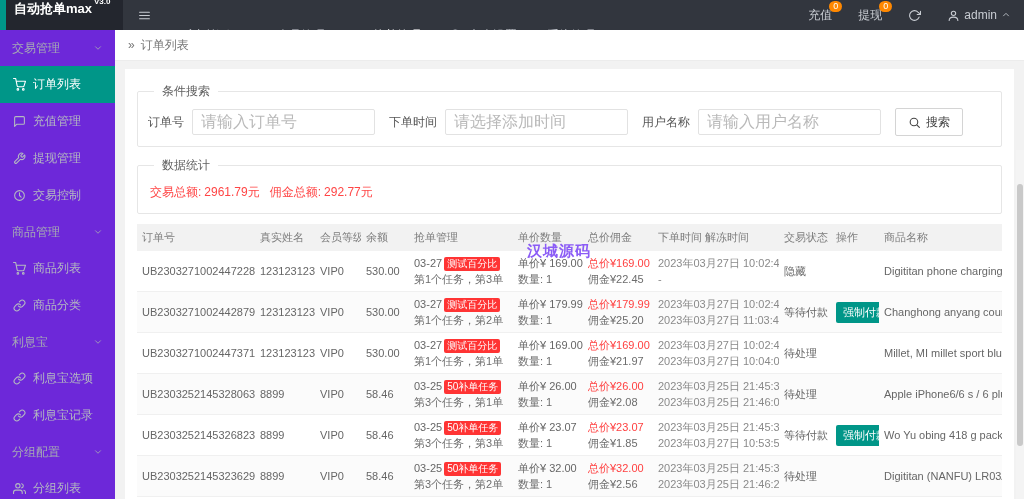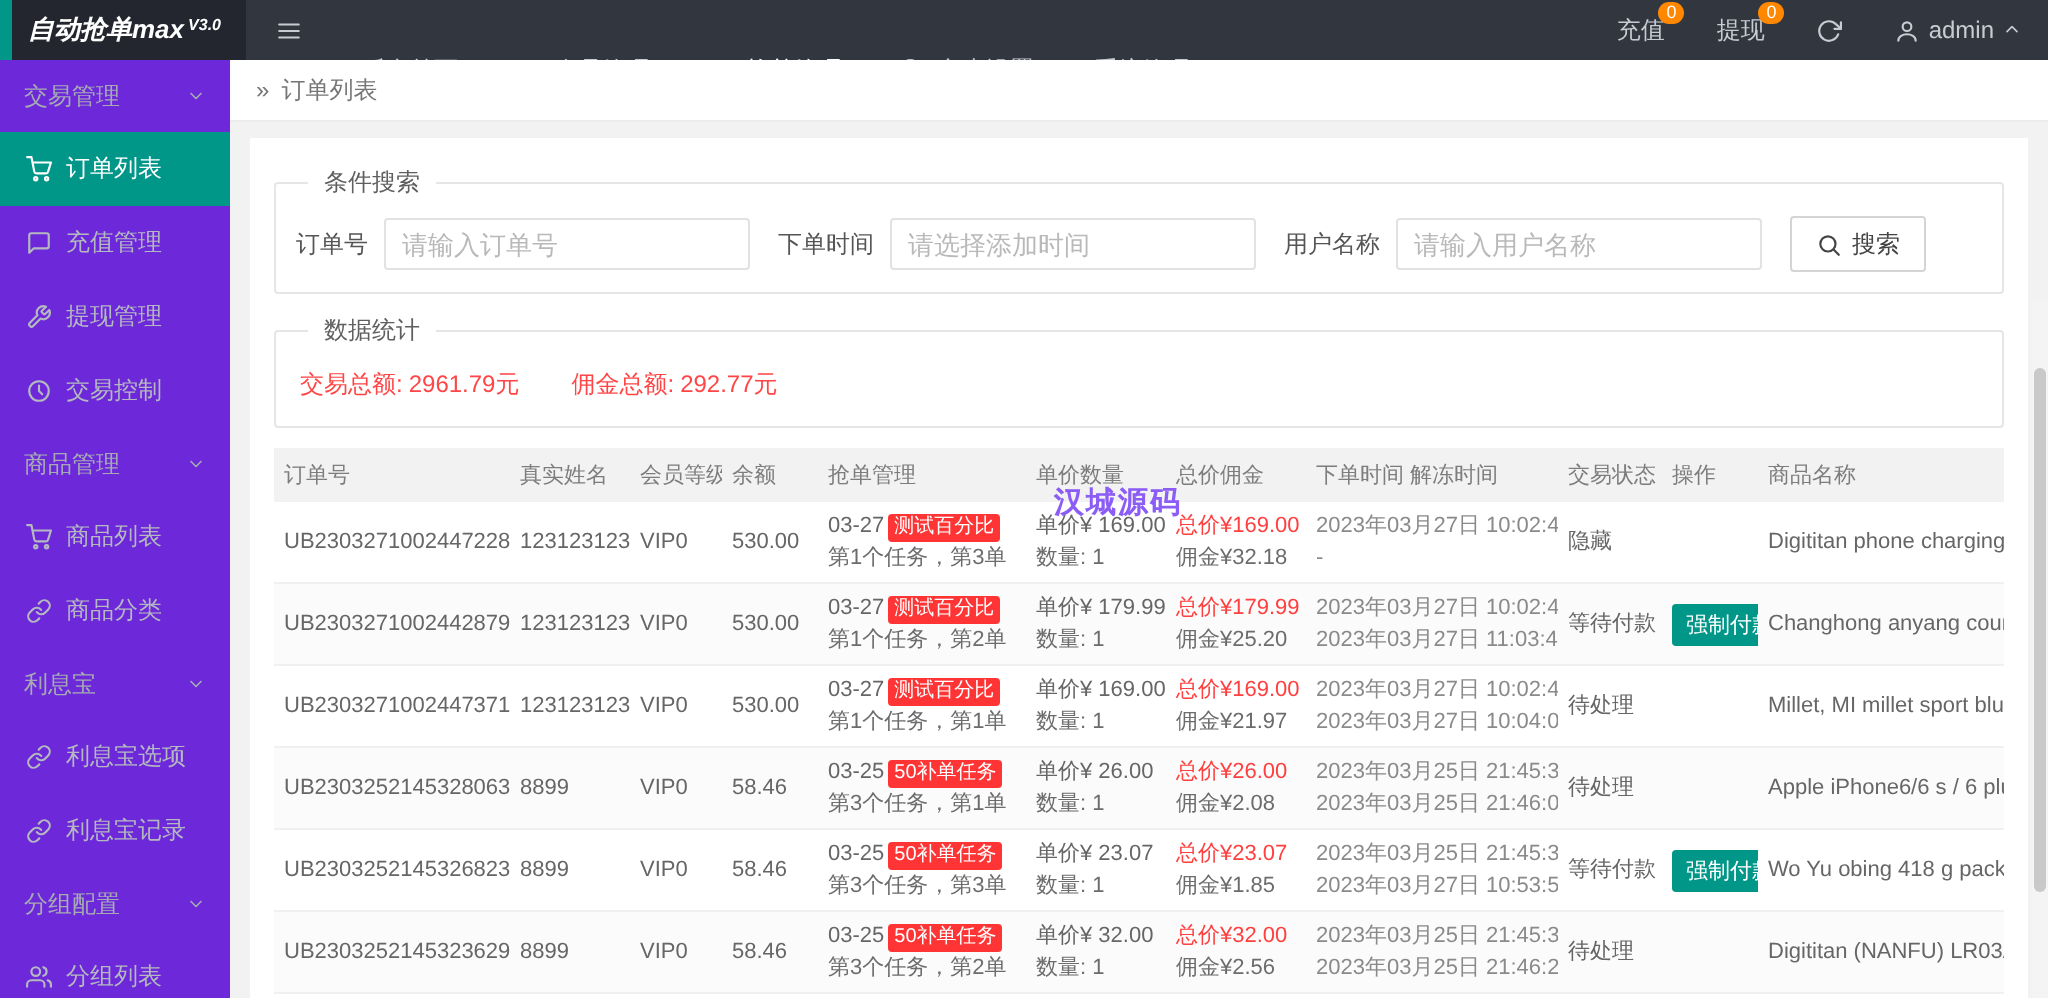--- a/index.html
+++ b/index.html
@@ -1,21 +1,21 @@
 <!DOCTYPE html>
 <html><head>
 <meta charset="utf-8">
 <style>
   html,body{margin:0;padding:0;width:1024px;height:499px;overflow:hidden;
     font-family:"Liberation Sans","DejaVu Sans",sans-serif;font-size:12px;background:#f2f2f2;}
   .app{width:1024px;height:499px;display:flex;flex-direction:column;}
   
   header{flex:0 0 30px;height:30px;background:#32363e;display:flex;align-items:stretch;color:#c8ccd2;}
-  .logo{flex:0 0 109px;background:#23262e;border-left:6px solid #009688;display:flex;align-items:center;
-    padding-left:8px;color:#fff;font-weight:bold;font-size:13px;white-space:nowrap;font-style:italic;}
+  .logo{flex:0 0 109px;background:#23262e;border-left:6px solid #009688;display:flex;
+    padding-left:8px;color:#fff;font-weight:bold;font-size:13px;white-space:nowrap;}
   .logo sup{font-size:8px;font-weight:bold;margin-left:2px;transform:translateY(-3px);}
   .nav{display:flex;align-items:stretch;margin-top:35px;}
   .nav-item{display:flex;align-items:center;gap:5px;padding:0 15px;cursor:pointer;white-space:nowrap;}
   .nav-item.active{background:#009688;color:#fff;}
   .hdr-right{margin-left:auto;display:flex;align-items:stretch;}
   .hr-item{display:flex;align-items:center;gap:4px;padding:0 13px;position:relative;cursor:pointer;white-space:nowrap;}
   .num-badge{position:absolute;top:1px;right:3px;background:#ff8800;color:#fff;font-size:9px;line-height:11px;
     min-width:7px;text-align:center;padding:0 3px;border-radius:7px;}
   .ic{display:inline-flex;align-items:center;}
   .ic svg{width:13px;height:13px;}
@@ -29,25 +29,25 @@
   .side-item.active{background:#009688;color:#fff;}
   main{flex:1;min-width:0;background:#f2f2f2;position:relative;overflow:hidden;}
   .breadcrumb{height:30px;background:#fff;border-bottom:1px solid #ececec;display:flex;align-items:center;
     gap:6px;padding-left:13px;color:#767676;}
   .card{margin:8px 10px 0 10px;background:#fff;padding:6px 12px 12px 12px;min-height:440px;}
   fieldset{border:1px solid #e6e6e6;border-radius:2px;margin:8px 0 10px 0;padding:8px 10px 10px 10px;}
   legend{padding:0 8px;margin-left:6px;color:#5f5f5f;font-size:12px;}
   .search-row{display:flex;align-items:center;gap:14px;}
   .field{display:flex;align-items:center;gap:8px;color:#555;}
   .field input{width:165px;height:24px;border:1px solid #e2e2e2;border-radius:2px;padding:0 8px;
-    font-size:13px;color:#3b82f6;outline:none;font-family:Liberation Sans, sans-serif;}
+    font-size:16px;color:#3b82f6;outline:none;font-family:Liberation Sans, sans-serif;}
   .field input::placeholder{color:#b9b9b9;}
   .btn-search{display:inline-flex;align-items:center;gap:5px;height:28px;padding:0 12px;background:#fff;
     border:1px solid #d4d4d4;border-radius:2px;color:#444;font-size:12px;cursor:pointer;font-family:inherit;}
-  .stats-row{display:flex;gap:26px;color:#ff4545;padding:2px 0 2px 2px;}
+  .stats-row{display:flex;gap:10px;color:#ff4545;padding:2px 0 2px 2px;}
   .stat b{font-weight:normal;margin-left:3px;}
   
   table{width:100%;border-collapse:collapse;table-layout:fixed;margin-top:2px;color:#666;font-size:11px;}
   th{background:#f2f2f2;font-weight:normal;text-align:left;padding:6px 5px;color:#7d7d7d;
     white-space:nowrap;overflow:hidden;}
   td{padding:4px 5px;border-bottom:1px solid #f0f0f0;vertical-align:middle;line-height:16px;
     white-space:nowrap;overflow:hidden;}
   tbody tr:nth-child(even){background:#fbfbfb;}
   .l2{color:#6c6c6c;}
   .dim{color:#8a8a8a;}
@@ -351,21 +351,21 @@
                 <td>
                   <div class="l1"><span>03-27</span><span class="red-badge">测试百分比</span></div>
                   <div class="l2">第1个任务，第3单</div>
                 </td>
                 <td>
                   <div class="l1">单价¥ 169.00</div>
                   <div class="l2">数量: 1</div>
                 </td>
                 <td>
                   <div class="l1 red">总价¥169.00</div>
-                  <div class="l2">佣金¥32.18</div>
+                  <div class="l2">佣金¥22.45</div>
                 </td>
                 <td>
                   <div class="l1 dim">2023年03月27日 10:02:44</div>
                   <div class="l2 dim">-</div>
                 </td>
                 <td>隐藏</td>
                 <td></td>
                 <td>Digititan phone charging treasure 10000 mil...</td>
               </tr>
               <tr>

